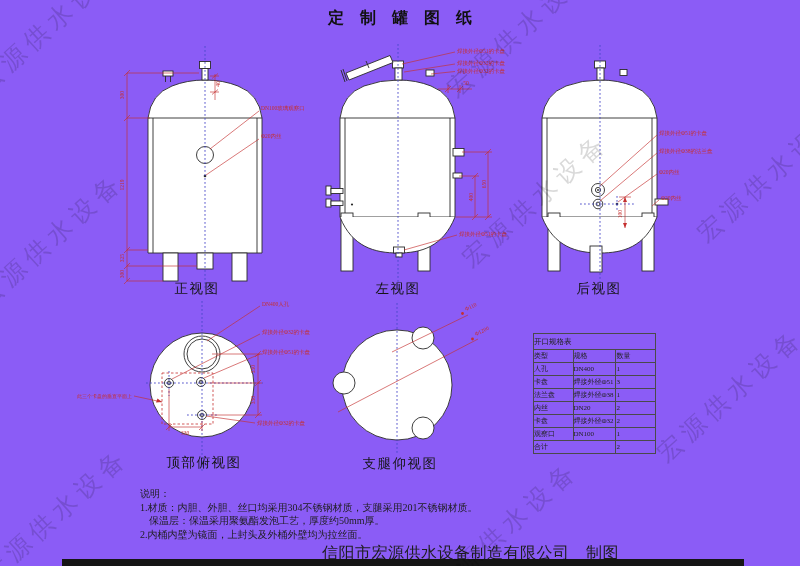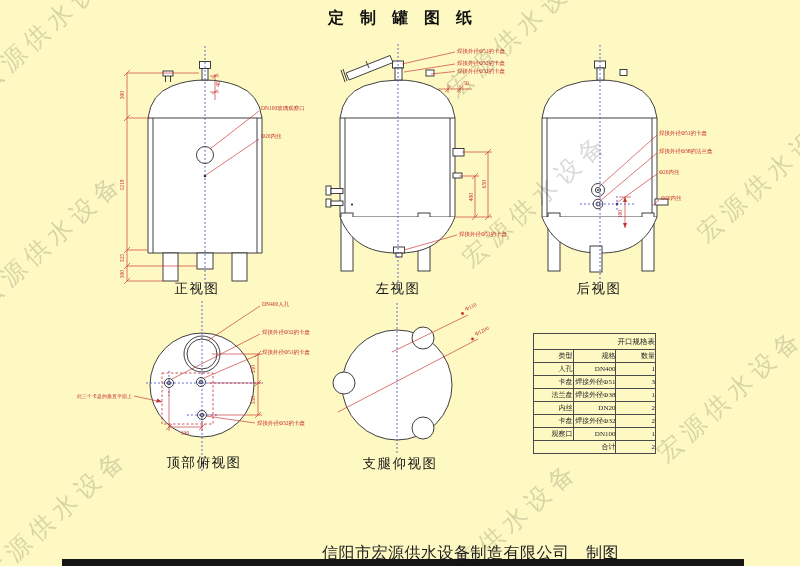--- a/index.html
+++ b/index.html
@@ -1,37 +1,37 @@
 <!DOCTYPE html>
 <html><head>
 <meta charset="utf-8">
 <style>
   html,body{margin:0;padding:0;background:#fff}
-  .stage{position:relative;width:800px;height:566px;background:#fef9c3;overflow:hidden;
+  .stage{position:relative;width:800px;height:566px;background:#8b5cf6;overflow:hidden;
          font-family:"Liberation Serif",serif}
   svg.draw{position:absolute;left:0;top:0;z-index:1}
   
   .k{stroke:#2a2a2a;fill:none;stroke-width:.9}
   .kf{stroke:#2a2a2a;fill:#ffffff;stroke-width:.9}
   .kd{fill:#2a2a2a;stroke:none}
   .r{stroke:#c53030;fill:none;stroke-width:.65}
   .rd{stroke:#c53030;fill:none;stroke-width:.8;stroke-dasharray:2.5 2}
   .rdot{fill:#c53030;stroke:none}
   .b{stroke:#4747c8;fill:none;stroke-width:.9;stroke-dasharray:1.8 2.2}
   text.ann{fill:#c53030;font-size:5.5px;font-family:"Liberation Serif",serif}
   text.ann2{fill:#c53030;font-size:5px;font-family:"Liberation Serif",serif}
   text.lbl{fill:#151515;font-size:13.5px;letter-spacing:1.5px;font-family:"Liberation Serif",serif}
   
   .title{position:absolute;left:0;right:0;top:8px;text-align:center;font-size:16px;font-weight:bold;
          letter-spacing:16px;text-indent:16px;color:#111;z-index:3}
   .notes{position:absolute;left:140px;top:487px;font-size:10px;color:#1d1d1d;line-height:13.5px;z-index:3}
   .notes .indent{padding-left:9px}
   .company{position:absolute;left:322px;top:543px;font-size:16px;color:#1d1d1d;letter-spacing:.5px;z-index:3}
   table.spec{position:absolute;left:533px;top:333px;width:123px;border-collapse:collapse;z-index:2}
-  table.spec td{border:.8px solid #4a4a4a;font-size:7px;font-weight:normal;text-align:right;
+  table.spec td{border:.8px solid #4a4a4a;font-size:7px;font-weight:normal;text-align:left;
                 padding:0;height:12px;color:#222;font-family:"Liberation Serif",serif}
   table.spec td.t{height:15px;font-size:7.5px}
   .bar{position:absolute;left:62px;top:559px;width:682px;height:7px;background:#151515;z-index:4}
   .wm{position:absolute;transform-origin:0 0;transform:rotate(-42deg);font-size:25px;
       letter-spacing:6px;color:rgba(0,0,0,0.15);white-space:nowrap;pointer-events:none;z-index:6;
       font-family:"Liberation Serif",serif}
 </style>
 </head>
 <body>
 
@@ -312,20 +312,26 @@
         <td>DN100</td>
         <td>1</td>
       </tr>
       <tr>
         <td colspan="2">合计</td>
         <td>2</td>
       </tr>
     </tbody>
   </table>
 
+  <div class="notes">
+    <div>说明：</div>
+    <div>1.材质：内胆、外胆、丝口均采用304不锈钢材质，支腿采用201不锈钢材质。</div>
+    <div class="indent">保温层：保温采用聚氨酯发泡工艺，厚度约50mm厚。</div>
+    <div>2.内桶内壁为镜面，上封头及外桶外壁均为拉丝面。</div>
+  </div>
   <div class="company">信阳市宏源供水设备制造有限公司　制图</div>
 
   <div class="bar"></div>
 
   <div class="wm" style="left:-30px;top:75px">宏源供水设备</div>
   <div class="wm" style="left:440px;top:80px">宏源供水设备</div>
   <div class="wm" style="left:690px;top:225px">宏源供水设备</div>
   <div class="wm" style="left:-30px;top:290px">宏源供水设备</div>
   <div class="wm" style="left:455px;top:250px">宏源供水设备</div>
   <div class="wm" style="left:650px;top:445px">宏源供水设备</div>

